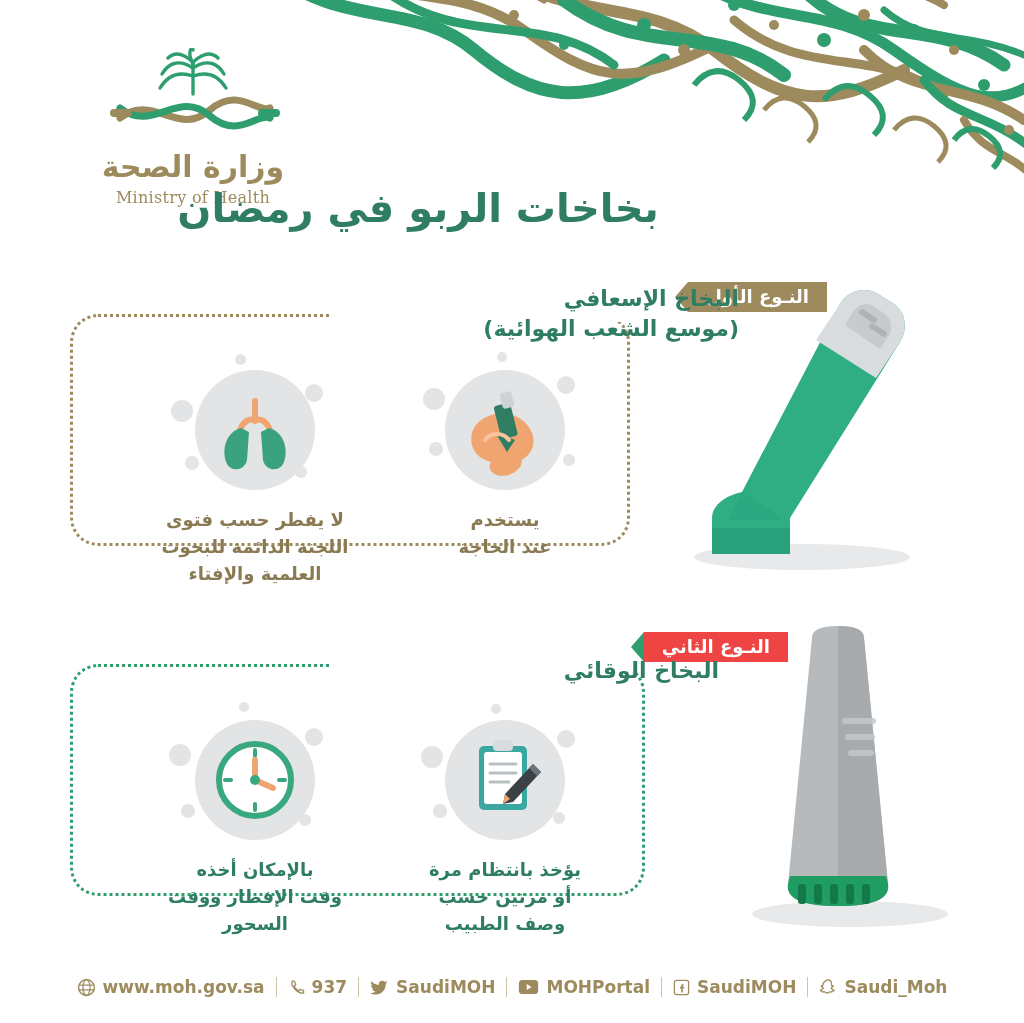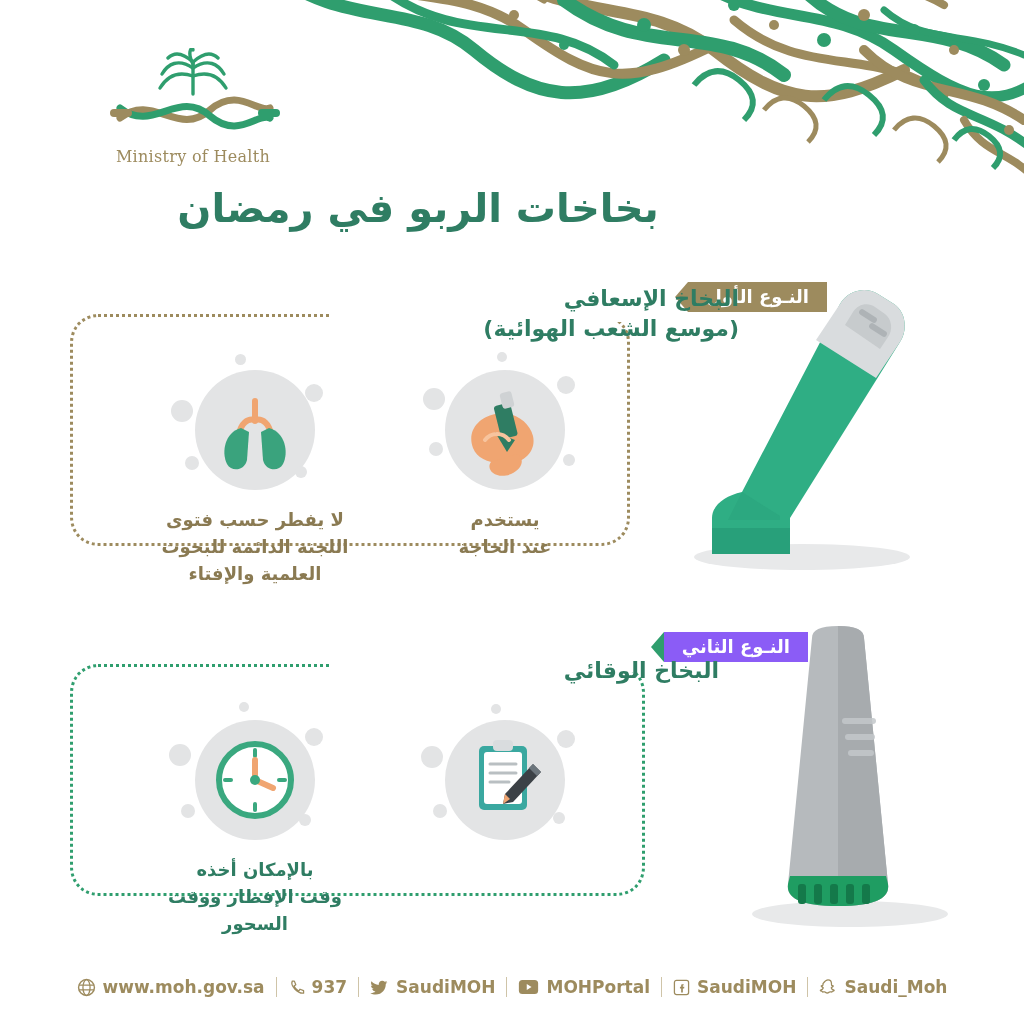--- a/index.html
+++ b/index.html
@@ -46,21 +46,21 @@
   .sec2{top:632px;height:320px;}
 
   
   .badge{
     position:absolute;top:0;height:30px;line-height:30px;
     color:#ffffff;font-size:18px;font-weight:bold;
     padding:0 18px;direction:rtl;text-align:center;
     letter-spacing:1px;
   }
   .badge.gold{background:#9d8b5e;right:197px;}
-  .badge.green{background:#8b5cf6;right:216px;}
+  .badge.green{background:#ef4444;right:236px;}
   .badge:after{
     content:"";position:absolute;top:0;left:-13px;
     border-top:15px solid transparent;border-bottom:15px solid transparent;
   }
   .badge.gold:after{border-right:13px solid #9d8b5e;}
   .badge.green:after{border-right:13px solid #2f9e6e;}
 
   
   .sub-head{
     position:absolute;direction:rtl;text-align:right;
@@ -183,20 +183,21 @@
         </g>
 
         <g fill="none" stroke-linecap="round">
           <path d="M22 70 C 55 44, 80 90, 112 62 C 140 38, 160 66, 172 60" stroke="#9d8b5e" stroke-width="7"></path>
           <path d="M22 60 C 55 86, 80 40, 112 68 C 140 92, 160 64, 172 70" stroke="#2f9e6e" stroke-width="7"></path>
           <path d="M16 65 L30 65" stroke="#9d8b5e" stroke-width="8"></path>
           <path d="M164 65 L178 65" stroke="#2f9e6e" stroke-width="8"></path>
         </g>
       </svg>
     </div>
+    <div class="ar">وزارة الصحة</div>
     <div class="en">Ministry of Health</div>
   </div>
 
   <div class="main-title">بخاخات الربو في رمضان</div>
 
   <div class="section sec1">
 
     <div class="frame frame1"></div>
     <div class="frame-mask" style="top:28px;left:330px;width:305px;height:12px;"></div>
 
@@ -279,20 +280,21 @@
           <g stroke="#b9bfc2" stroke-width="3" stroke-linecap="round">
             <path d="M45 44 H71"></path>
               <path d="M45 53 H71"></path>
               <path d="M45 62 H64"></path>
           </g>
           <path d="M88 44 L96 52 L68 82 L58 84 L60 74 Z" fill="#3c4146"></path>
           <path d="M88 44 L96 52 L92 56 L84 48 Z" fill="#6c757c"></path>
           <path d="M58 84 L60 74 L65 79 Z" fill="#f0a571"></path>
         </svg>
       </div>
+      <div class="cap cap-green">يؤخذ بانتظام مرة<br>أو مرتين حسب<br>وصف الطبيب</div>
     </div>
 
     <div class="item" style="top:88px;left:140px;">
       <div class="circle">
         <div class="dot" style="width:22px;height:22px;left:-26px;top:24px;"></div>
         <div class="dot" style="width:14px;height:14px;left:-14px;top:84px;"></div>
         <div class="dot" style="width:18px;height:18px;left:110px;top:8px;"></div>
         <div class="dot" style="width:12px;height:12px;left:104px;top:94px;"></div>
         <div class="dot" style="width:10px;height:10px;left:44px;top:-18px;"></div>
         <svg width="120" height="120" viewBox="0 0 120 120" style="position:absolute;left:0;top:0;">

